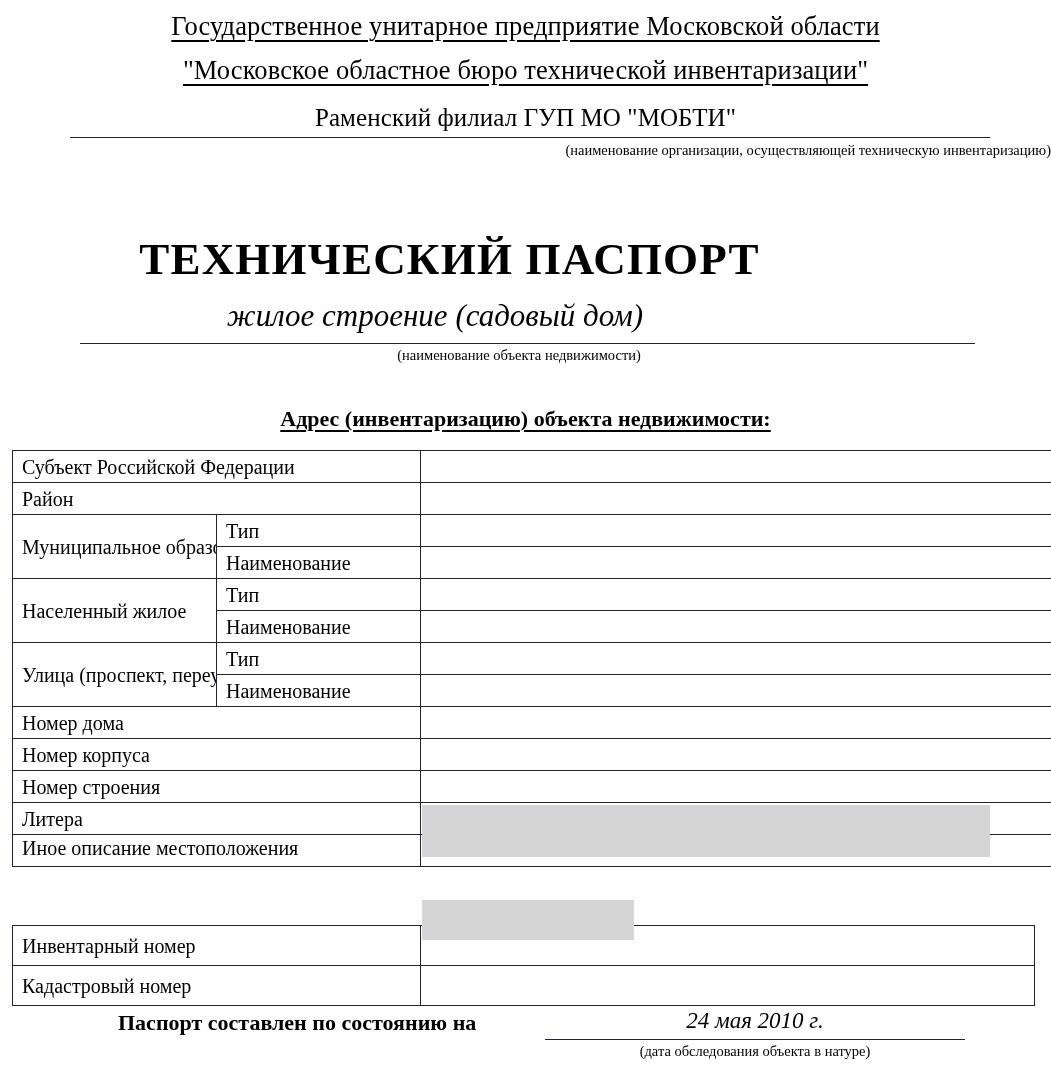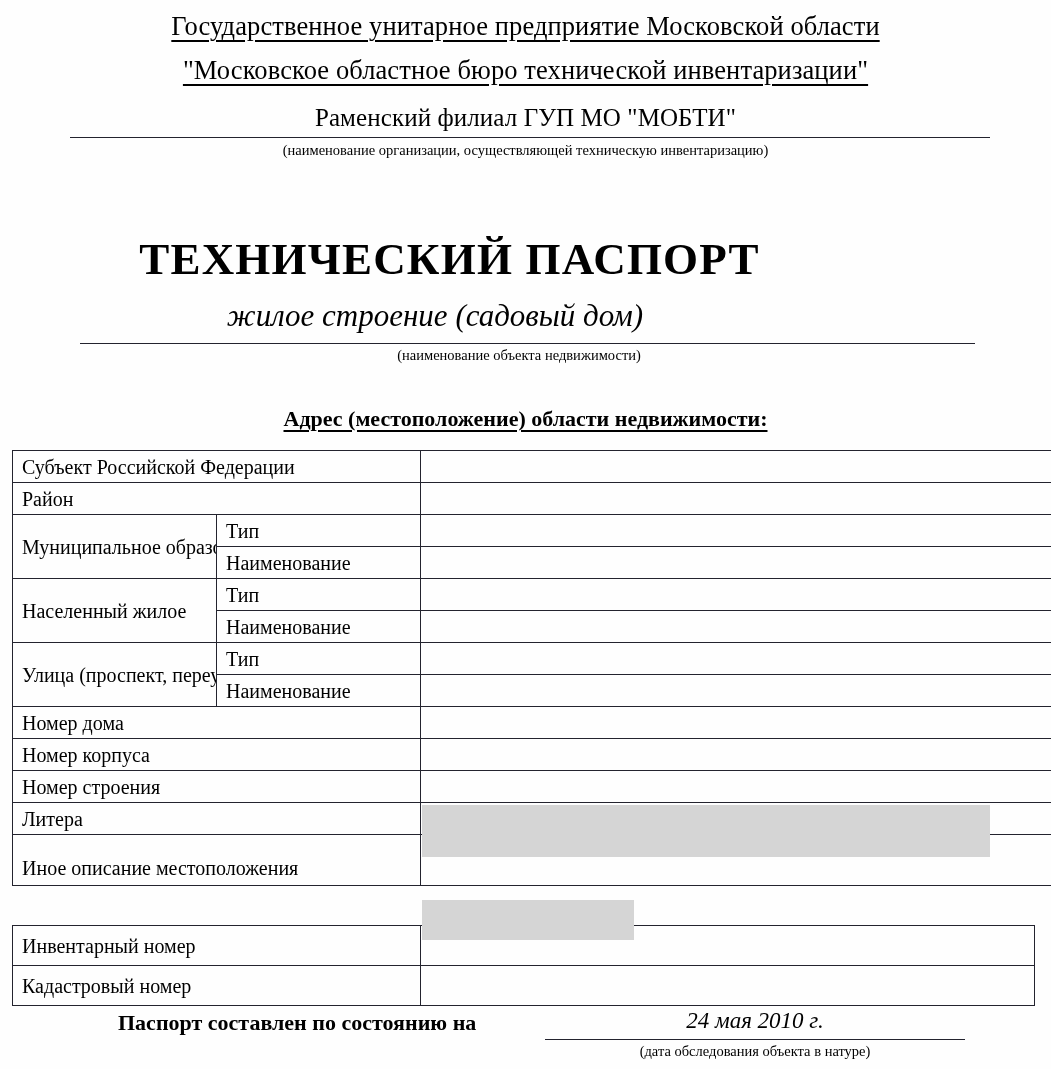--- a/index.html
+++ b/index.html
@@ -68,21 +68,21 @@
     left: 70px;
     width: 920px;
     height: 0;
     border-top: 1.6px solid #23232e;
   }
   .caption-org {
     position: absolute;
     top: 140px;
     left: 0;
     width: 1051px;
-    text-align: center;
+    text-align: right;
     font-size: 14.5px;
     line-height: 20px;
     white-space: nowrap;
   }
 
   
   .doc-title {
     position: absolute;
     top: 233px;
     left: 0;
@@ -244,21 +244,21 @@
   </div>
   <div class="rule-org"></div>
   <div class="caption-org">(наименование организации, осуществляющей техническую инвентаризацию)</div>
 
   <div class="doc-title">ТЕХНИЧЕСКИЙ ПАСПОРТ</div>
   <div class="doc-subtitle">жилое строение (садовый дом)</div>
   <div class="rule-subtitle"></div>
   <div class="caption-subtitle">(наименование объекта недвижимости)</div>
 
   <div class="address-heading">
-    <span>Адрес (местоположение) области недвижимости:</span>
+    <span>Адрес (инвентаризацию) объекта недвижимости:</span>
   </div>
 
   <table class="doc-table" id="address-table">
     <tbody>
       <tr>
         <td class="col-label" colspan="2">Субъект Российской Федерации</td>
         <td class="col-value-wide cell-empty" colspan="1"></td>
       </tr>
       <tr>
         <td class="col-label" colspan="2">Район</td>
@@ -305,21 +305,21 @@
       </tr>
       <tr>
         <td class="col-label" colspan="2">Номер строения</td>
         <td class="col-value-wide cell-empty"></td>
       </tr>
       <tr>
         <td class="col-label" colspan="2">Литера</td>
         <td class="col-value-wide cell-empty"></td>
       </tr>
       <tr class="row-other">
-        <td class="col-label" colspan="2" rowspan="2" style="vertical-align:top; padding-top:20px;">Иное описание местоположения</td>
+        <td class="col-label" colspan="2" rowspan="2" style="vertical-align:top; padding-top:0;">Иное описание местоположения</td>
         <td class="col-value-wide cell-empty" rowspan="2"></td>
       </tr>
       <tr class="row-other-pad"></tr>
     </tbody>
   </table>
 
   <div class="redaction" id="redaction-other-description"></div>
 
   <table class="doc-table" id="ids-table">
     <tbody>

